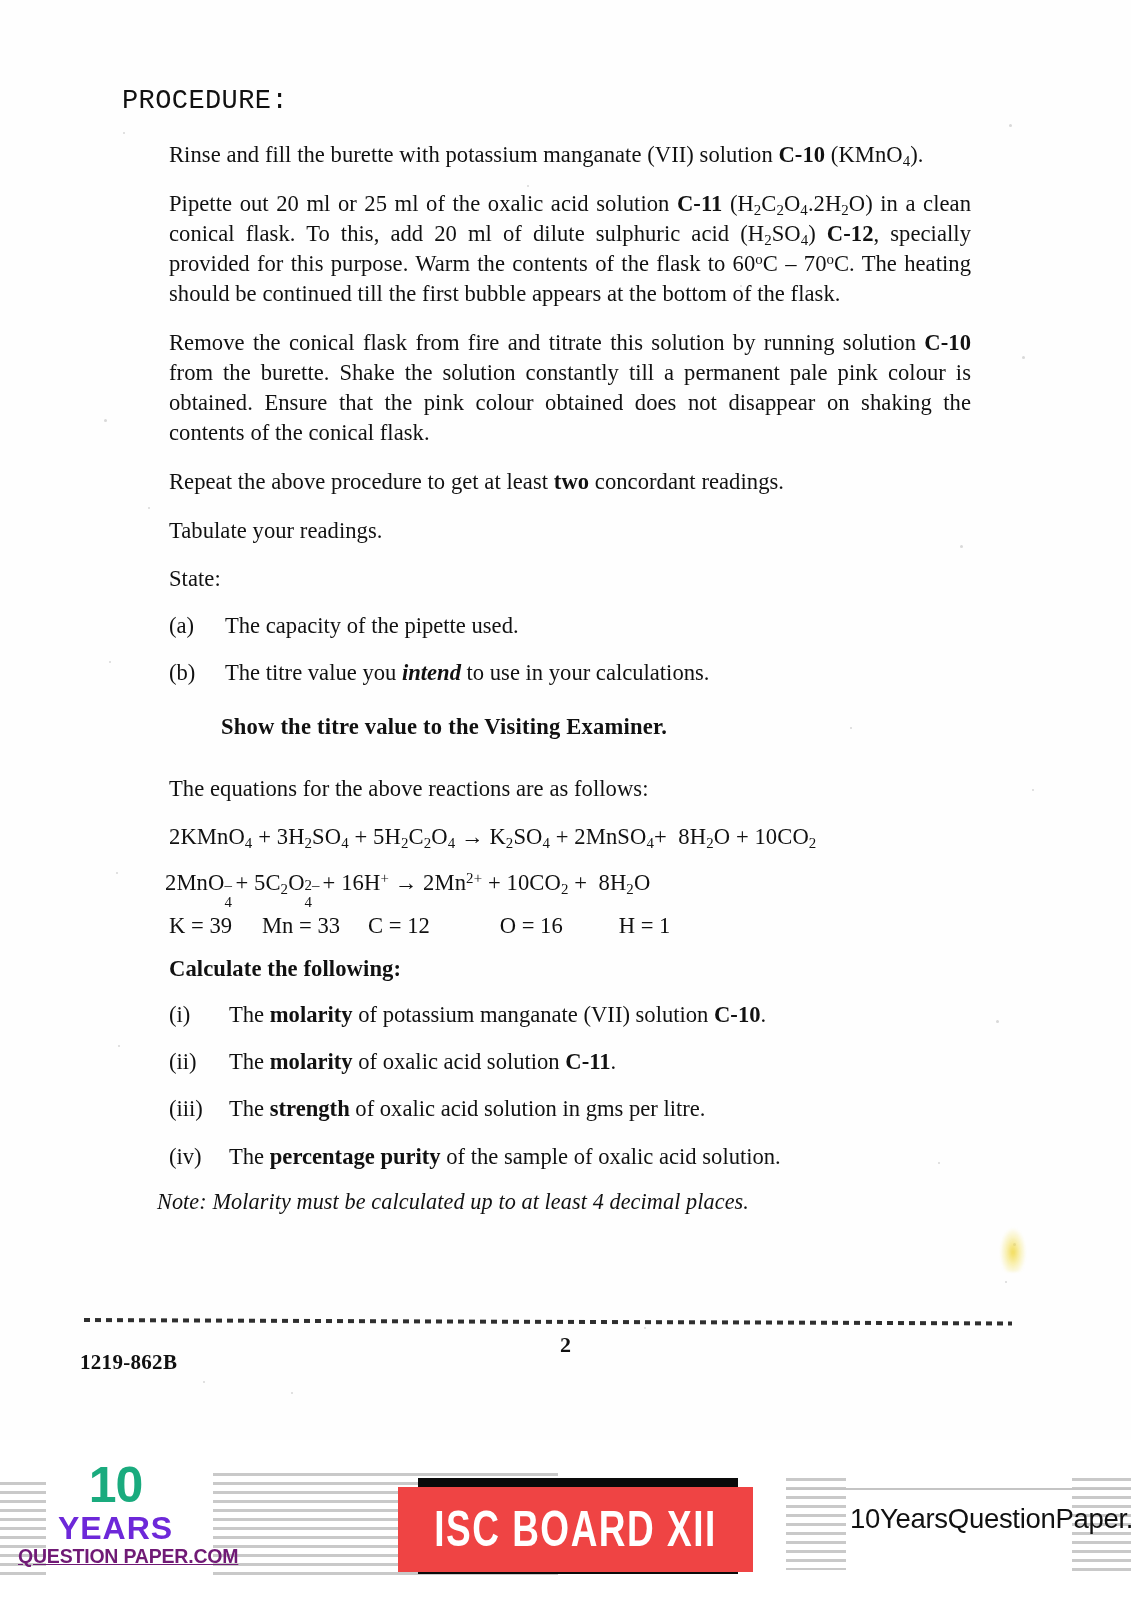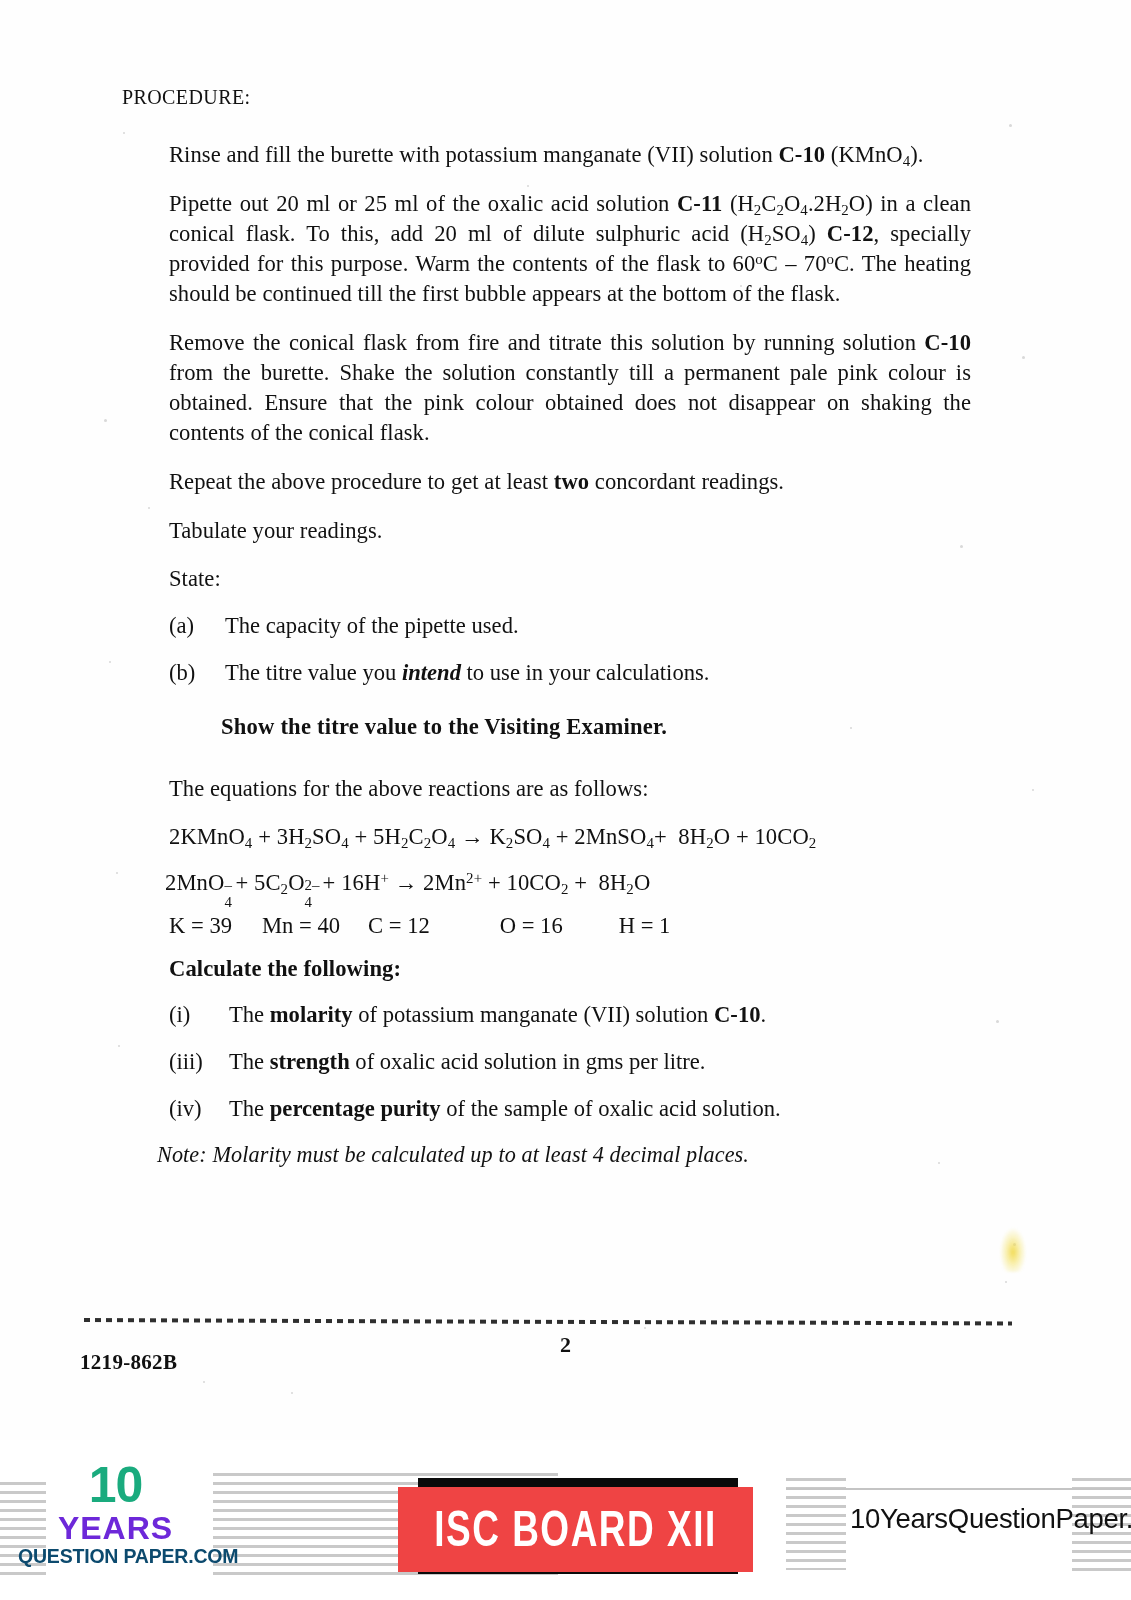--- a/index.html
+++ b/index.html
@@ -44,23 +44,24 @@
   .content {
     position: absolute;
     left: 0; top: 0;
     width: 1131px;
   }
 
   .heading {
     position: absolute;
     left: 122px;
     top: 86px;
-    font-size: 20px;
+    font-size: 27px;
     letter-spacing: .4px;
     white-space: nowrap;
+    font-family: Liberation Mono, monospace;
   }
 
   .body-block {
     position: absolute;
     left: 169px;
     top: 140px;
     width: 812px;
   }
 
   p.para {
@@ -263,22 +264,23 @@
     display: block;
     margin-top: 2px;
     color: #6d28d9;
   }
   .logo .qp {
     font-size: 19.5px;
     font-weight: bold;
     letter-spacing: -.2px;
     display: block;
     margin-top: 3px;
-    color: #0c4a6e;
-    white-space: nowrap;
+    color: #701a75;
+    white-space: nowrap;
+    text-decoration: underline;
   }
 
   .isc-box {
     position: absolute;
     left: 398px;
     top: 1487px;
     width: 355px;
     height: 85px;
     background: #ef4444;
   }
@@ -377,29 +379,33 @@
 
       <div class="spacer-md"></div>
 
       <p class="para nojust tight">The equations for the above reactions are as follows:</p>
 
       <p class="equation">2KMnO<sub>4</sub> + 3H<sub>2</sub>SO<sub>4</sub> + 5H<sub>2</sub>C<sub>2</sub>O<sub>4</sub> → K<sub>2</sub>SO<sub>4</sub> + 2MnSO<sub>4</sub>+&nbsp; 8H<sub>2</sub>O + 10CO<sub>2</sub></p>
 
       <p class="equation second">2MnO<span class="stack"><span class="s-sup">–</span><span class="s-sub">4</span></span><span class="stack-pad" style="width:11px">&nbsp;</span>+ 5C<sub>2</sub>O<span class="stack"><span class="s-sup">2–</span><span class="s-sub">4</span></span><span class="stack-pad" style="width:18px">&nbsp;</span>+ 16H<sup>+</sup> → 2Mn<sup>2+</sup> + 10CO<sub>2</sub> +&nbsp; 8H<sub>2</sub>O</p>
 
 
-      <p class="masses"><span class="m m-k"><span>K</span> = <span>39</span></span><span class="m m-mn"><span>Mn</span> = <span>40</span></span><span class="m m-c"><span>C</span> = <span>12</span></span><span class="m m-o"><span>O</span> = <span>16</span></span><span class="m"><span>H</span> = <span>1</span></span></p>
+      <p class="masses"><span class="m m-k"><span>K</span> = <span>39</span></span><span class="m m-mn"><span>Mn</span> = <span>33</span></span><span class="m m-c"><span>C</span> = <span>12</span></span><span class="m m-o"><span>O</span> = <span>16</span></span><span class="m"><span>H</span> = <span>1</span></span></p>
 
       <p class="calc-head">Calculate the following:</p>
 
       <div class="lrow roman">
         <span class="marker">(i)</span>
         <span class="ltext"><span>The </span><b>molarity</b><span> of potassium manganate (VII) solution </span><b>C-10</b><span>.</span></span>
       </div>
 
+      <div class="lrow roman">
+        <span class="marker">(ii)</span>
+        <span class="ltext"><span>The </span><b>molarity</b><span> of oxalic acid solution </span><b>C-11</b><span>.</span></span>
+      </div>
 
       <div class="lrow roman">
         <span class="marker">(iii)</span>
         <span class="ltext"><span>The </span><b>strength</b><span> of oxalic acid solution in gms per litre.</span></span>
       </div>
 
       <div class="lrow roman">
         <span class="marker">(iv)</span>
         <span class="ltext"><span>The </span><b>percentage purity</b><span> of the sample of oxalic acid solution.</span></span>
       </div>

